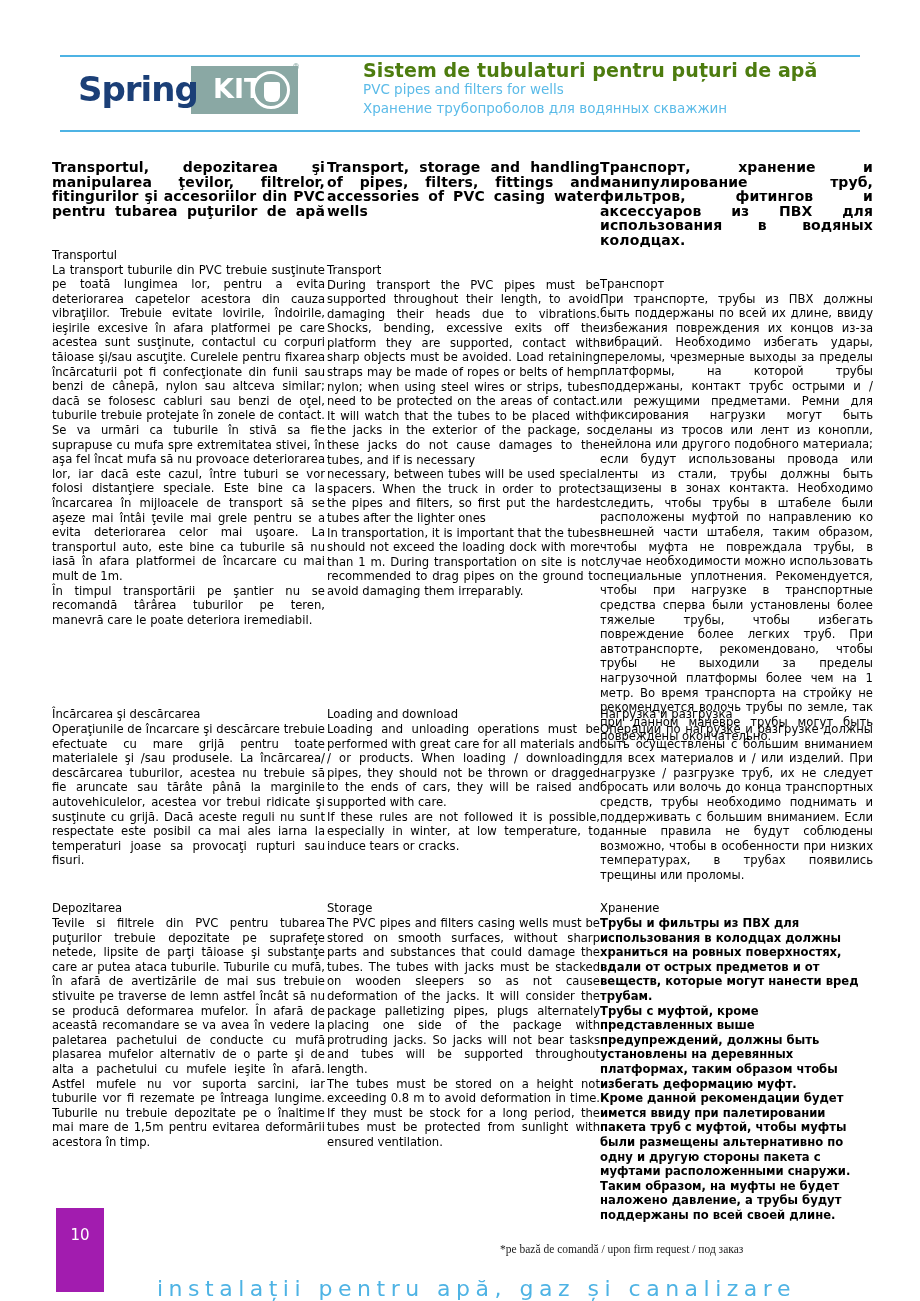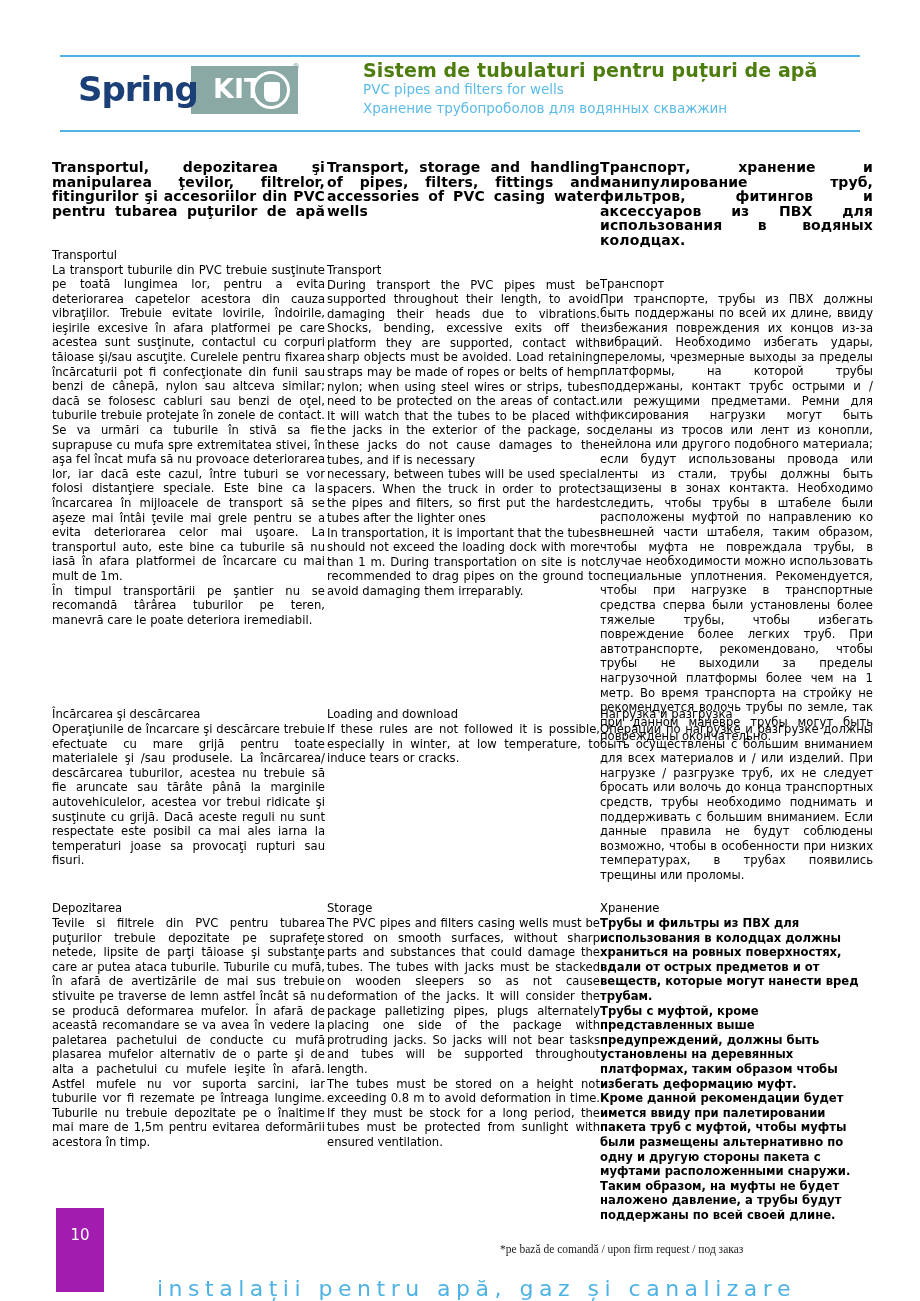--- a/index.html
+++ b/index.html
@@ -271,20 +271,21 @@
     <div class="block" style="top:0;">
       <h2 class="sec-title stretch">Transport, storage and handling of pipes, filters, fittings and accessories of PVC casing water wells</h2>
       <div class="spacer-sm" style="height:30px;"></div>
       <h3 class="sub-title">Transport</h3>
       <p class="body">During transport the PVC pipes must be supported throughout their length, to avoid damaging their heads due to vibrations. Shocks, bending, excessive exits off the platform they are supported, contact with sharp objects must be avoided. Load retaining straps may be made of ropes or belts of hemp nylon; when using steel wires or strips, tubes need to be protected on the areas of contact. It will watch that the tubes to be placed with the jacks in the exterior of the package, so these jacks do not cause damages to the tubes, and if is necessary</p>
       <p class="body">necessary, between tubes will be used special spacers.  When the truck in order to protect the pipes and filters, so first put the hardest tubes after the lighter ones</p>
       <p class="body">In transportation, it is important that the tubes should not exceed the loading dock with more than 1 m.  During transportation on site is not recommended to drag pipes on the ground to avoid damaging them irreparably.</p>
     </div>
     <div class="block" style="top:547px;">
       <h3 class="sub-title">Loading and download</h3>
+      <p class="body">Loading and unloading operations must be performed with great care for all materials and / or products. When loading / downloading pipes, they should not be thrown or dragged to the ends of cars, they will be raised and supported with care.</p>
       <p class="body">If these rules are not followed it is possible, especially in winter, at low temperature, to induce tears or cracks.</p>
     </div>
     <div class="block" style="top:741px;">
       <h3 class="sub-title">Storage</h3>
       <p class="body">The PVC pipes and filters casing wells must be stored on smooth surfaces, without sharp parts and substances that could damage the tubes. The tubes with jacks must be stacked on wooden sleepers so as not cause deformation of the jacks. It will consider the package palletizing pipes, plugs alternately placing one side of the package with protruding jacks. So jacks will not bear tasks and tubes will be supported throughout length.</p>
       <p class="body">The tubes must be stored on a height not exceeding 0.8 m to avoid deformation in time. If they must be stock for a long period, the tubes must be protected from sunlight with ensured ventilation.</p>
     </div>
   </div>
 
   <div class="col col-ru">

